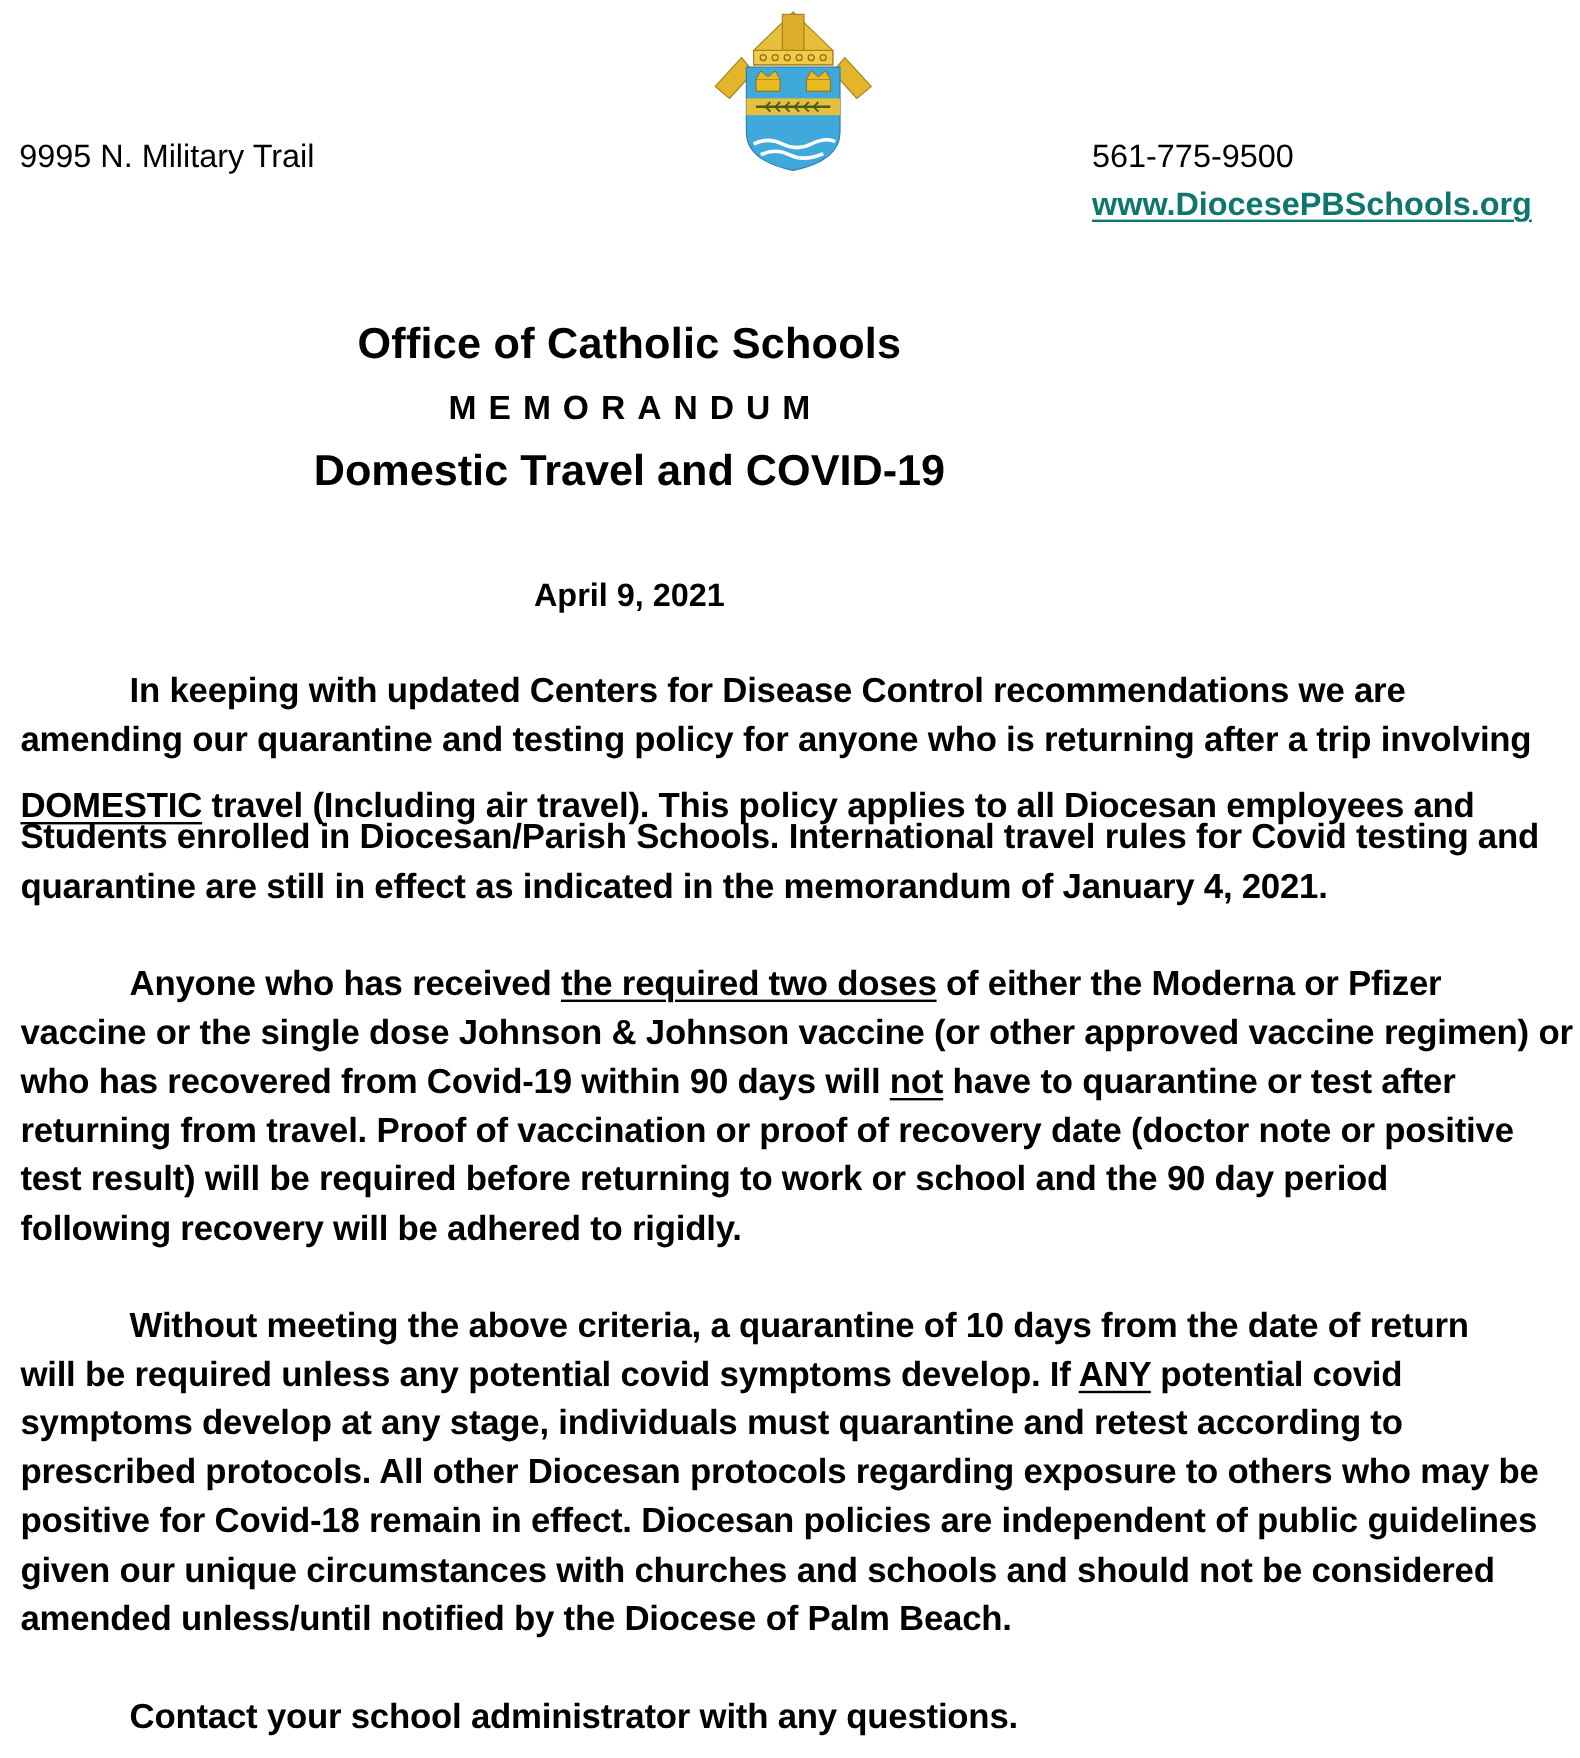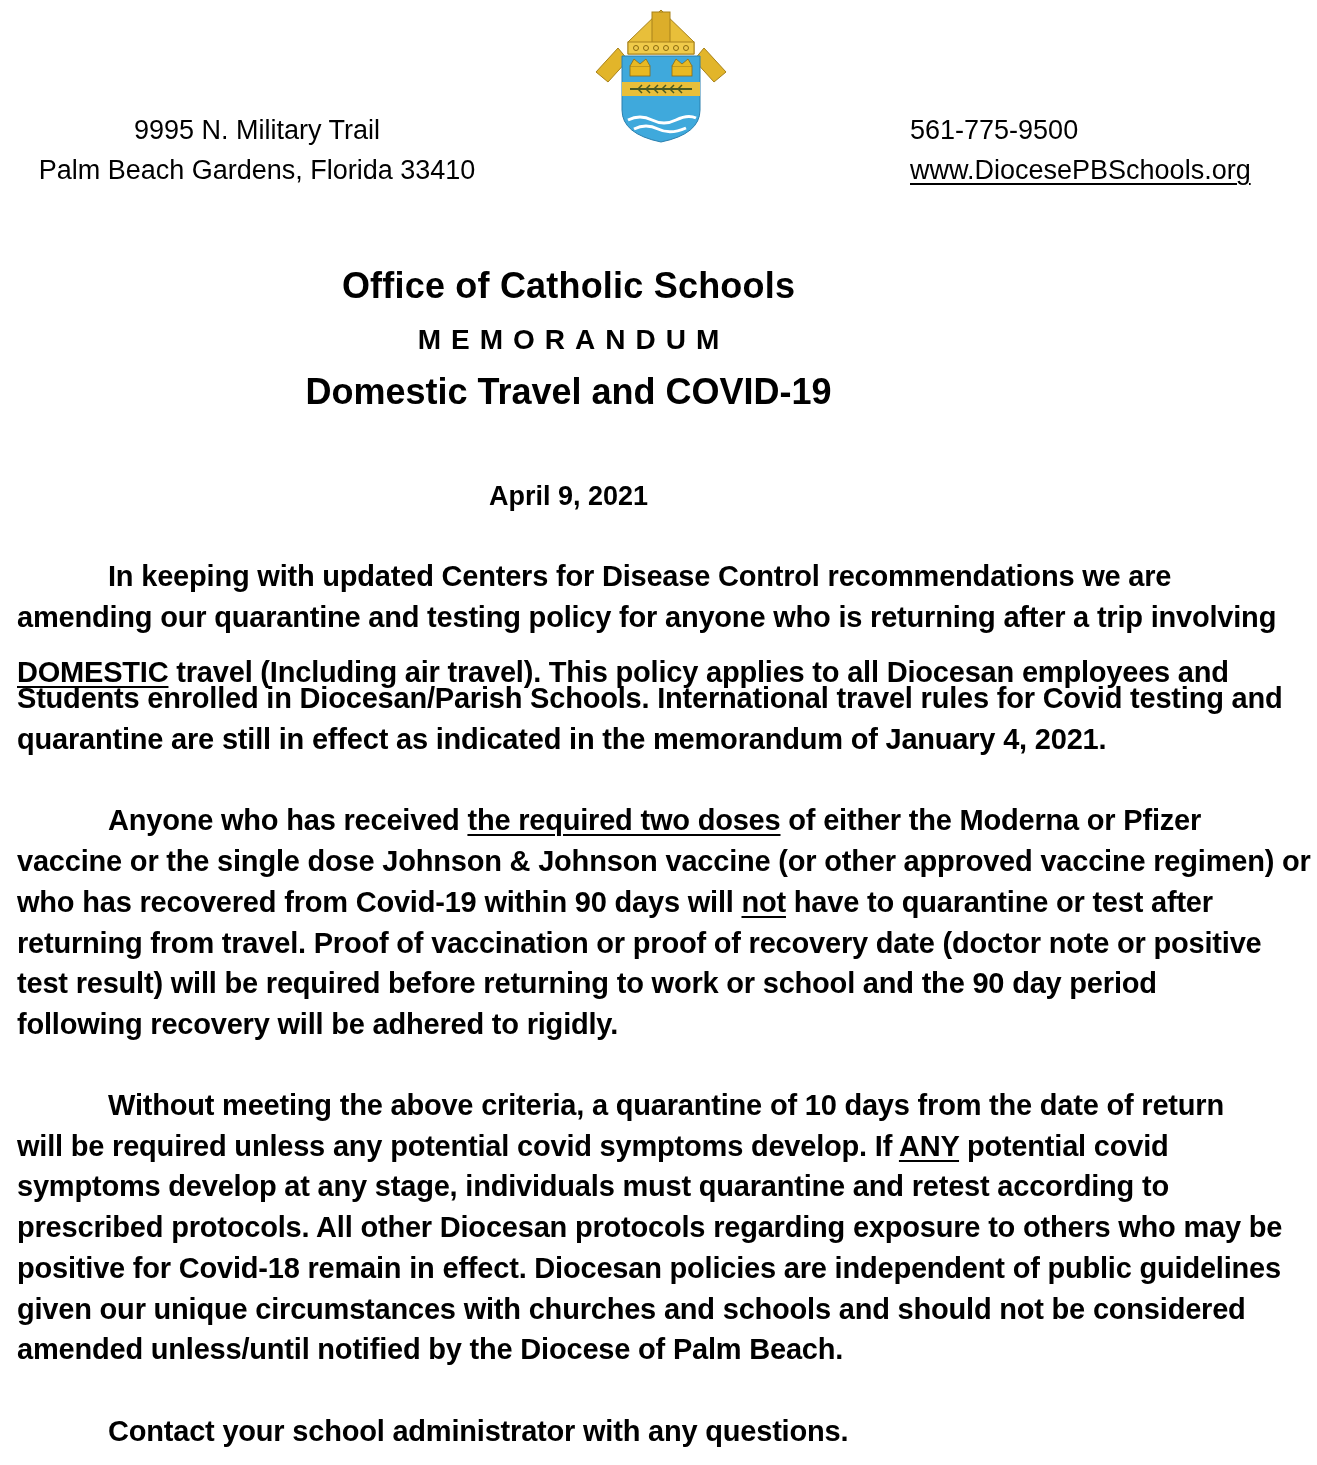--- a/index.html
+++ b/index.html
@@ -1,23 +1,23 @@
 <!DOCTYPE html>
 <html><head>
 <meta charset="utf-8">
 <style>
   html, body { margin: 0; padding: 0; background: #ffffff; }
   body { width: 1317px; height: 1465px; position: relative; overflow: hidden;
          font-family: "Liberation Sans", "DejaVu Sans", sans-serif; color: #000; }
   .crest { position: absolute; left: 588px; top: 2px; width: 146px; height: 142px; }
   .addr { position: absolute; font-size: 27px; line-height: 40px; white-space: nowrap; }
-  .addr-left { left: 16px; top: 110px; width: 482px; text-align: center; }
+  .addr-left { left: 16px; top: 110px; width: 482px; text-align: left; }
   .addr-right { left: 910px; top: 110px; width: 390px; text-align: left; }
-  .link { color: #000000; text-decoration: underline; text-decoration-thickness: 2px; text-underline-offset: 4px; }
-  .title { position: absolute; left: 0; width: 1049px; text-align: center; font-weight: bold; white-space: nowrap; margin-left: 44px; }
+  .link { color: #0f766e; text-decoration: underline; text-decoration-thickness: 2px; text-underline-offset: 4px; font-weight: bold; }
+  .title { position: absolute; left: 0; width: 1049px; text-align: center; font-weight: bold; white-space: nowrap; }
   .t1 { top: 262px; font-size: 36px; line-height: 48px; letter-spacing: 0.2px; }
   .t2 { top: 316px; font-size: 28px; line-height: 48px; letter-spacing: 10px; text-indent: 10px; text-align: center; }
   .t3 { top: 368px; font-size: 36px; line-height: 48px; }
   .date { top: 478px; font-size: 27px; line-height: 36px; }
   .body-line { position: absolute; left: 17px; font-size: 29px; line-height: 40px; font-weight: bold;
                white-space: nowrap; letter-spacing: -0.2px; }
   .indent { left: 108px; }
   .u { text-decoration: underline; text-decoration-thickness: 2px; text-underline-offset: 4px; }
 </style>
 </head>
@@ -50,21 +50,20 @@
     <path d="M42 87 L104 87" stroke="#4a5a20" stroke-width="2"></path>
     <path d="M50 87 l4 -4 M58 87 l4 -4 M66 87 l4 -4 M74 87 l4 -4 M82 87 l4 -4 M90 87 l4 -4 M50 87 l4 4 M58 87 l4 4 M66 87 l4 4 M74 87 l4 4 M82 87 l4 4 M90 87 l4 4" stroke="#4a5a20" stroke-width="1.5"></path>
 
     <path d="M40 118 Q52 112 64 118 T88 118 T108 116" fill="none" stroke="#ffffff" stroke-width="3"></path>
     <path d="M46 127 Q58 121 70 127 T98 126" fill="none" stroke="#ffffff" stroke-width="3"></path>
   </svg>
 </div>
 
 <div class="addr addr-left">
   <div>9995 N. Military Trail</div>
-  <div>Palm Beach Gardens, Florida 33410</div>
 </div>
 <div class="addr addr-right">
   <div>561-775-9500</div>
   <div><a class="link">www.DiocesePBSchools.org</a></div>
 </div>
 
 <div class="title t1">Office of Catholic Schools</div>
 <div class="title t2">MEMORANDUM</div>
 <div class="title t3">Domestic Travel and COVID-19</div>
 <div class="title date">April 9, 2021</div>

